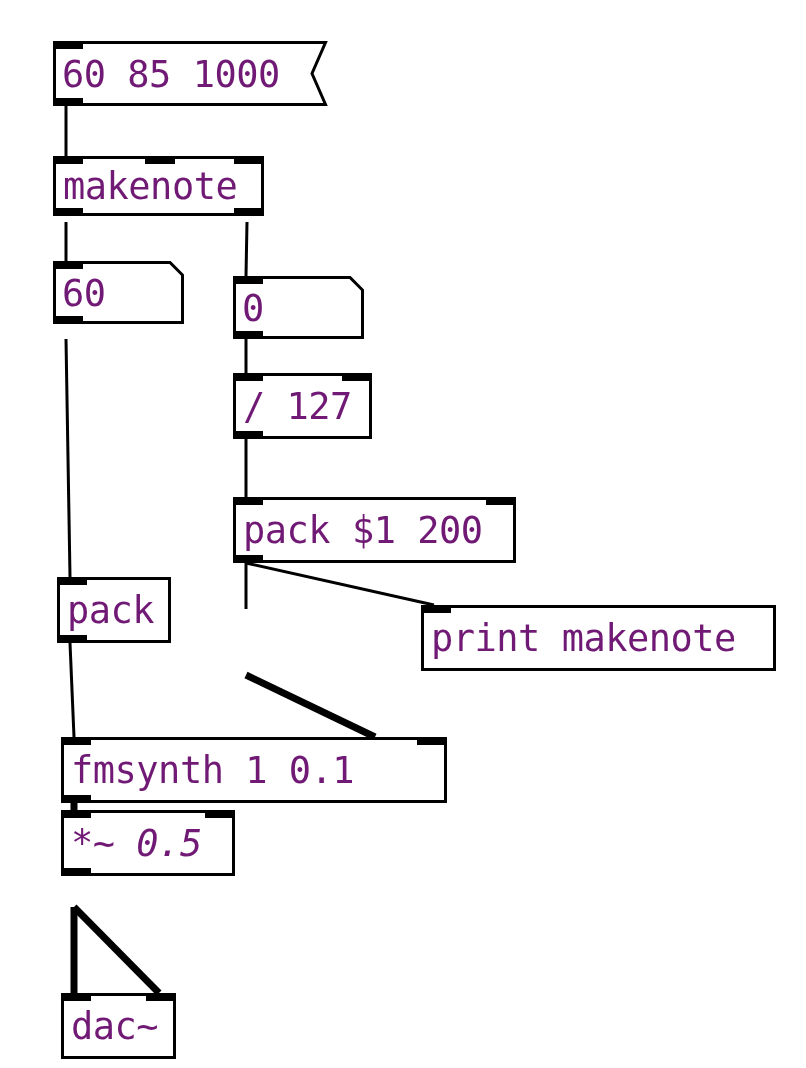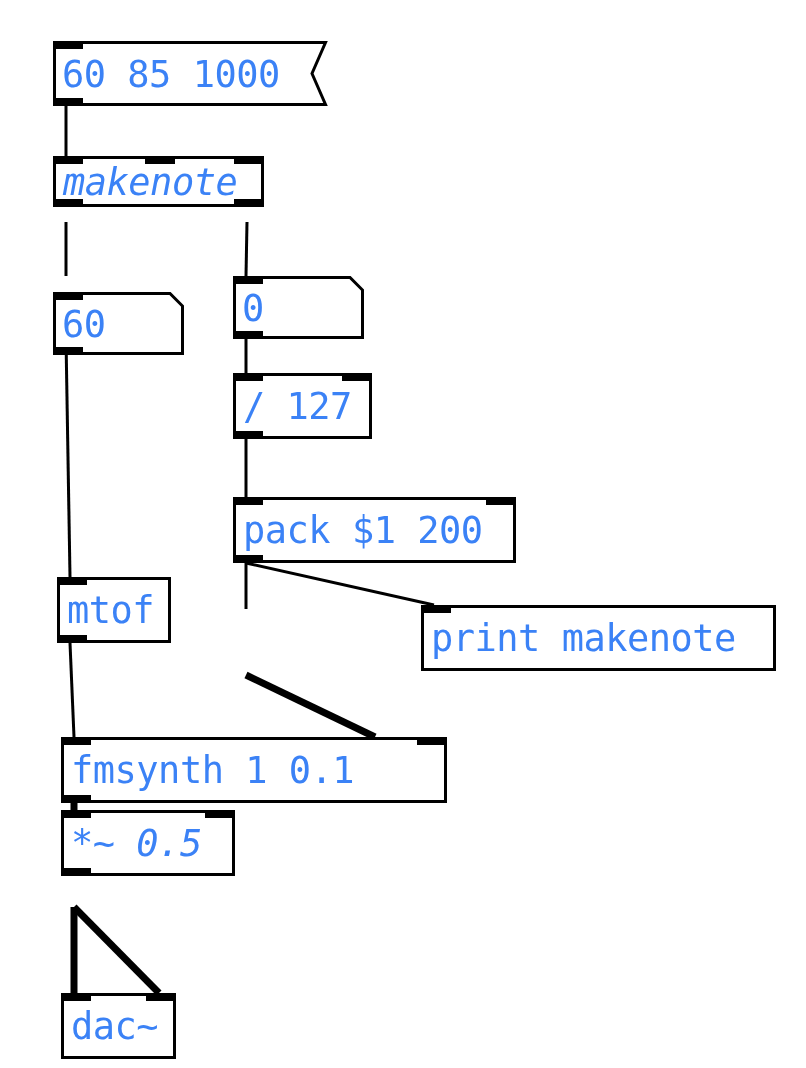--- a/index.html
+++ b/index.html
@@ -11,21 +11,21 @@
       background: #ffffff;
       border: 3px solid #000;
     }
     .obj .label {
       position: absolute;
       left: 7px; top: 50%;
       transform: translateY(-50%);
       font-family: "DejaVu Sans Mono", monospace;
       font-size: 37px;
       line-height: 1;
-      color: #3b82f6;
+      color: #701a75;
       white-space: pre;
       letter-spacing: -0.5px;
       text-align: right;
     }
     .port {
       position: absolute;
       width: 30px; height: 8px;
       background: #000;
     }
     .inlet { top: -3px; }
@@ -54,30 +54,30 @@
 
   <div class="obj" id="o-msg" style="left:53px;top:41px;width:274px;height:65px;border:none;background:transparent;">
     <svg class="shape" width="274" height="65">
       <polygon points="1.5,1.5 272.5,1.5 259,32.5 272.5,63.5 1.5,63.5" fill="#fff" stroke="#000" stroke-width="3"></polygon>
     </svg>
     <span class="port inlet" style="left:0;top:0;"></span>
     <span class="port outlet" style="left:0;bottom:0;"></span>
     <span class="label" style="left:9px;">60 85 1000</span>
   </div>
 
-  <div class="obj" id="o-makenote" style="left:53px;top:156px;width:211px;height:51px;font-style:italic;">
+  <div class="obj" id="o-makenote" style="left:53px;top:156px;width:211px;height:60px;">
     <span class="port inlet" style="left:-3px;"></span>
     <span class="port inlet" style="left:89px;"></span>
     <span class="port inlet" style="right:-3px;"></span>
     <span class="port outlet" style="left:-3px;"></span>
     <span class="port outlet" style="right:-3px;"></span>
     <span class="label">makenote</span>
   </div>
 
-  <div class="obj" id="o-num1" style="left:53px;top:292px;width:144px;height:63px;border:none;background:transparent;">
+  <div class="obj" id="o-num1" style="left:53px;top:261px;width:144px;height:63px;border:none;background:transparent;">
     <svg class="shape" width="131" height="63">
       <polygon points="1.5,1.5 117,1.5 129.5,14 129.5,61.5 1.5,61.5" fill="#fff" stroke="#000" stroke-width="3"></polygon>
     </svg>
     <span class="port inlet" style="left:0;top:0;"></span>
     <span class="port outlet" style="left:0;bottom:0;"></span>
     <span class="label" style="left:9px;">60</span>
   </div>
 
   <div class="obj" id="o-num2" style="left:233px;top:276px;width:131px;height:63px;border:none;background:transparent;">
     <svg class="shape" width="131" height="63">
@@ -98,21 +98,21 @@
   <div class="obj" id="o-pack" style="left:233px;top:497px;width:283px;height:66px;">
     <span class="port inlet" style="left:-3px;"></span>
     <span class="port inlet" style="right:-3px;"></span>
     <span class="port outlet" style="left:-3px;"></span>
     <span class="label">pack $1 200</span>
   </div>
 
   <div class="obj" id="o-mtof" style="left:57px;top:577px;width:114px;height:66px;">
     <span class="port inlet" style="left:-3px;"></span>
     <span class="port outlet" style="left:-3px;"></span>
-    <span class="label">mtof</span>
+    <span class="label">pack</span>
   </div>
 
 
   <div class="obj" id="o-print" style="left:421px;top:605px;width:355px;height:66px;">
     <span class="port inlet" style="left:-3px;"></span>
     <span class="label">print makenote</span>
   </div>
 
   <div class="obj" id="o-fm" style="left:61px;top:737px;width:386px;height:66px;">
     <span class="port inlet" style="left:-3px;"></span>

